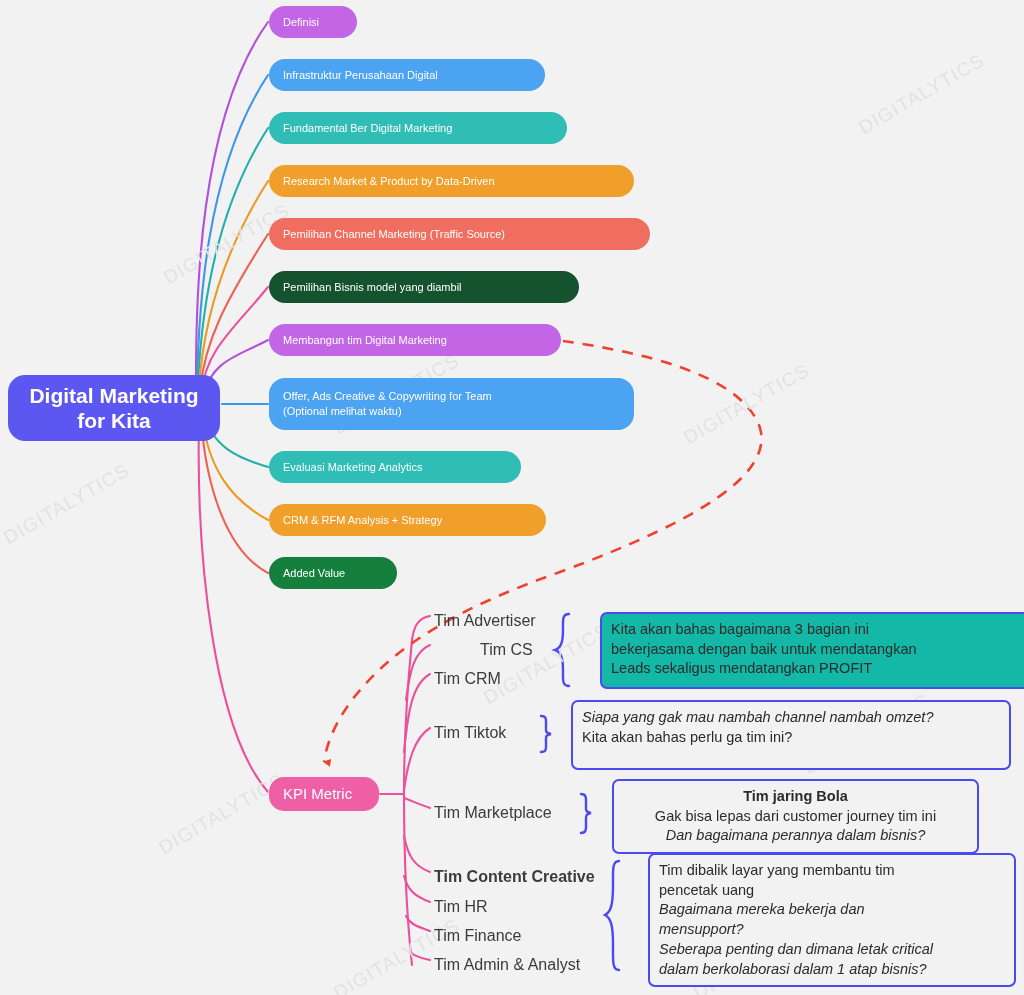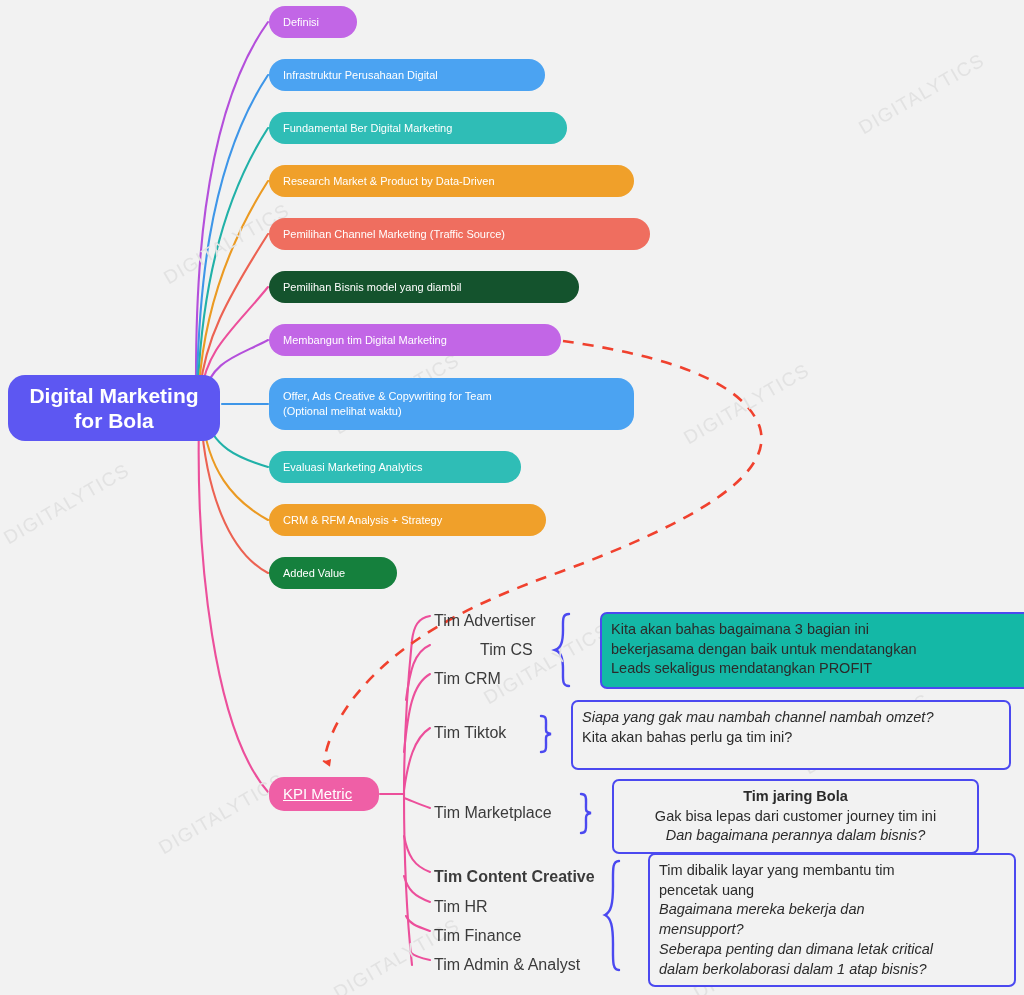--- a/index.html
+++ b/index.html
@@ -47,21 +47,21 @@
   }
   .node.root{
     border-radius:17px;
     font-size:21px;
     font-weight:bold;
     line-height:1.2;
     text-align:center;
     justify-content:center;
     padding:10px 16px;
   }
-  .node.kpi{font-size:15px;border-radius:15px;text-decoration:underline;}
+  .node.kpi{font-size:15px;border-radius:15px;}
 
   
   .leaf{
     position:absolute;
     color:#3b3b3b;
     font-size:16px;
     white-space:nowrap;
     z-index:4;
   }
 
@@ -149,21 +149,21 @@
                C585,814 586,817 586,822 C586,828 587,833 581,833"></path>
       <path d="M619,861 C612,861 613,870 613,886 C613,904 611,912 605,915
                C611,918 613,926 613,944 C613,960 612,970 619,970"></path>
     </g>
   </svg>
 
   <div id="nodes">
 
     <div class="node root" id="root-node" style="left: 8px; top: 375px; width: 212px; height: 66px; background: rgb(93, 87, 242); color: rgb(255, 255, 255);">
       <span>Digital Marketing
-for Bola</span>
+for Kita</span>
     </div>
 
     <div id="branch-nodes">
         <div class="node" style="left: 269px; top: 6px; min-width: 88px; height: 32px; background: rgb(194, 102, 230);"><span>Definisi</span></div>
         <div class="node" style="left: 269px; top: 59px; min-width: 276px; height: 32px; background: rgb(75, 163, 242);"><span>Infrastruktur Perusahaan Digital</span></div>
         <div class="node" style="left: 269px; top: 112px; min-width: 298px; height: 32px; background: rgb(47, 189, 182);"><span>Fundamental Ber Digital Marketing</span></div>
         <div class="node" style="left: 269px; top: 165px; min-width: 365px; height: 32px; background: rgb(240, 160, 42);"><span>Research Market &amp; Product by Data-Driven</span></div>
         <div class="node" style="left: 269px; top: 218px; min-width: 381px; height: 32px; background: rgb(239, 110, 95);"><span>Pemilihan Channel Marketing (Traffic Source)</span></div>
         <div class="node" style="left: 269px; top: 271px; min-width: 310px; height: 32px; background: #14532d;"><span>Pemilihan Bisnis model yang diambil</span></div>
         <div class="node" style="left: 269px; top: 324px; min-width: 292px; height: 32px; background: rgb(194, 102, 230);"><span>Membangun tim Digital Marketing</span></div>

